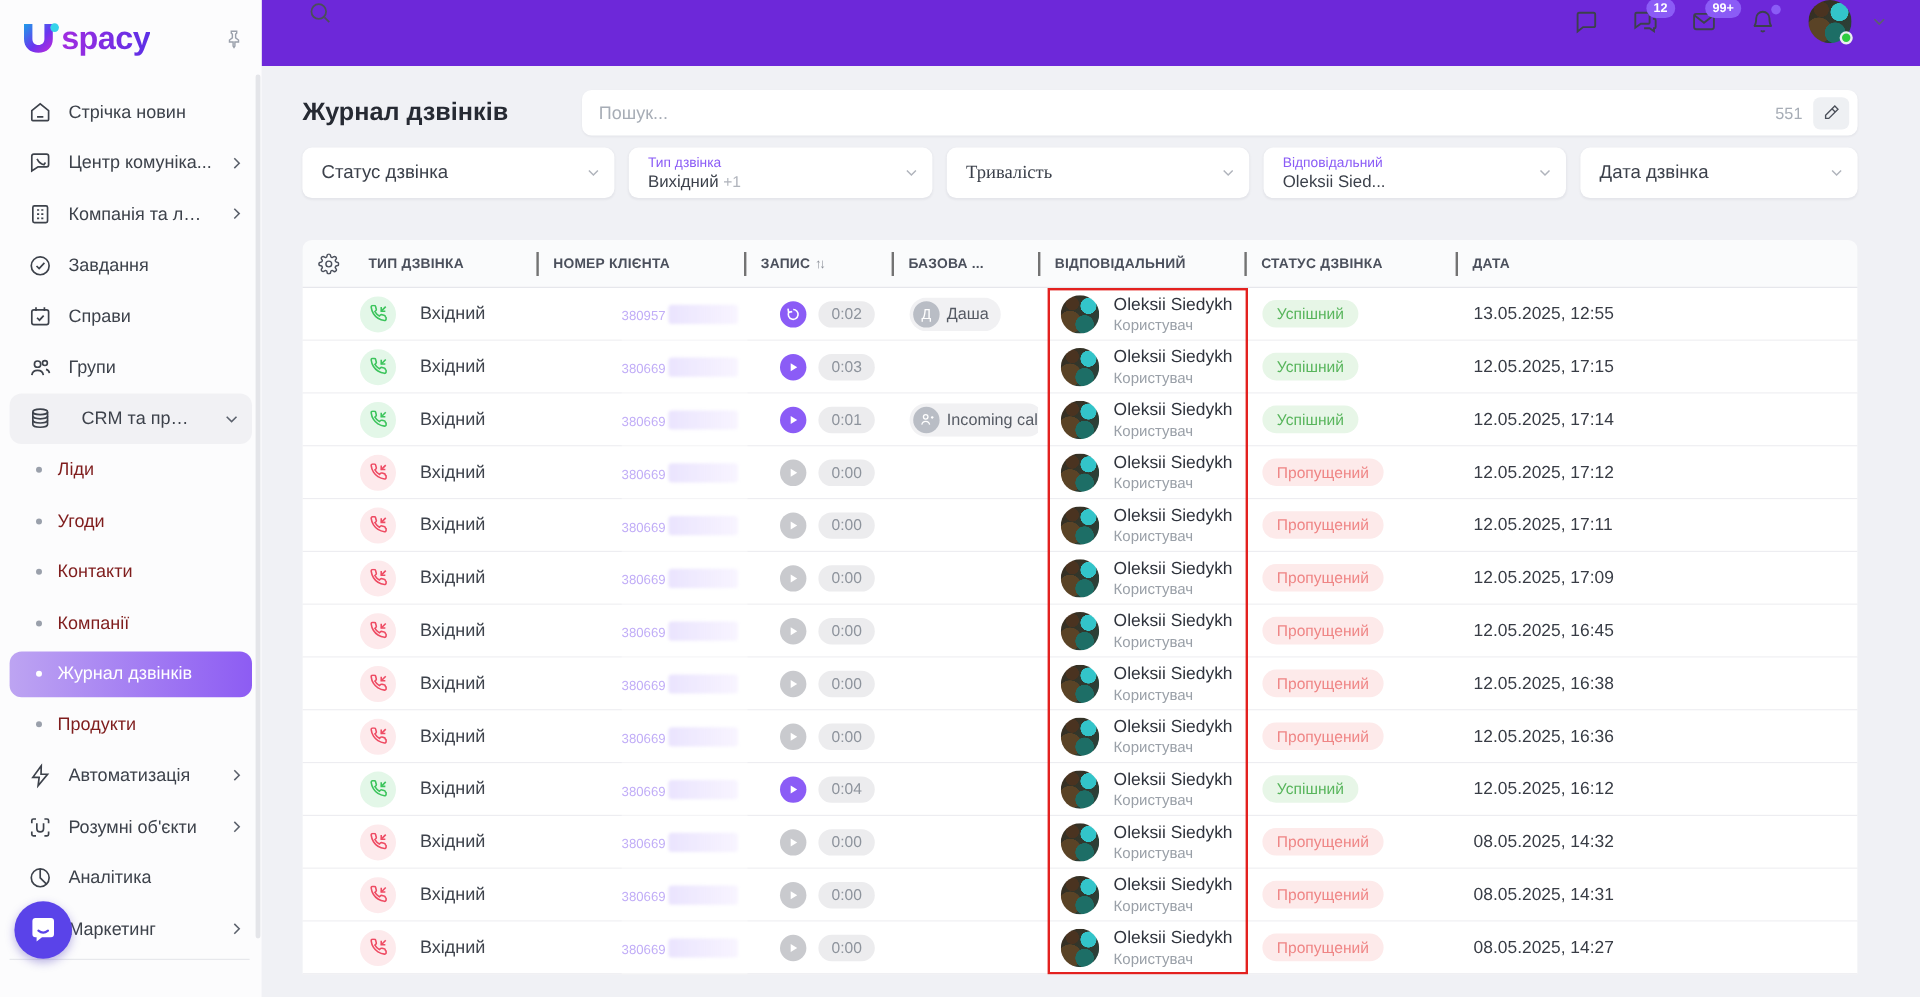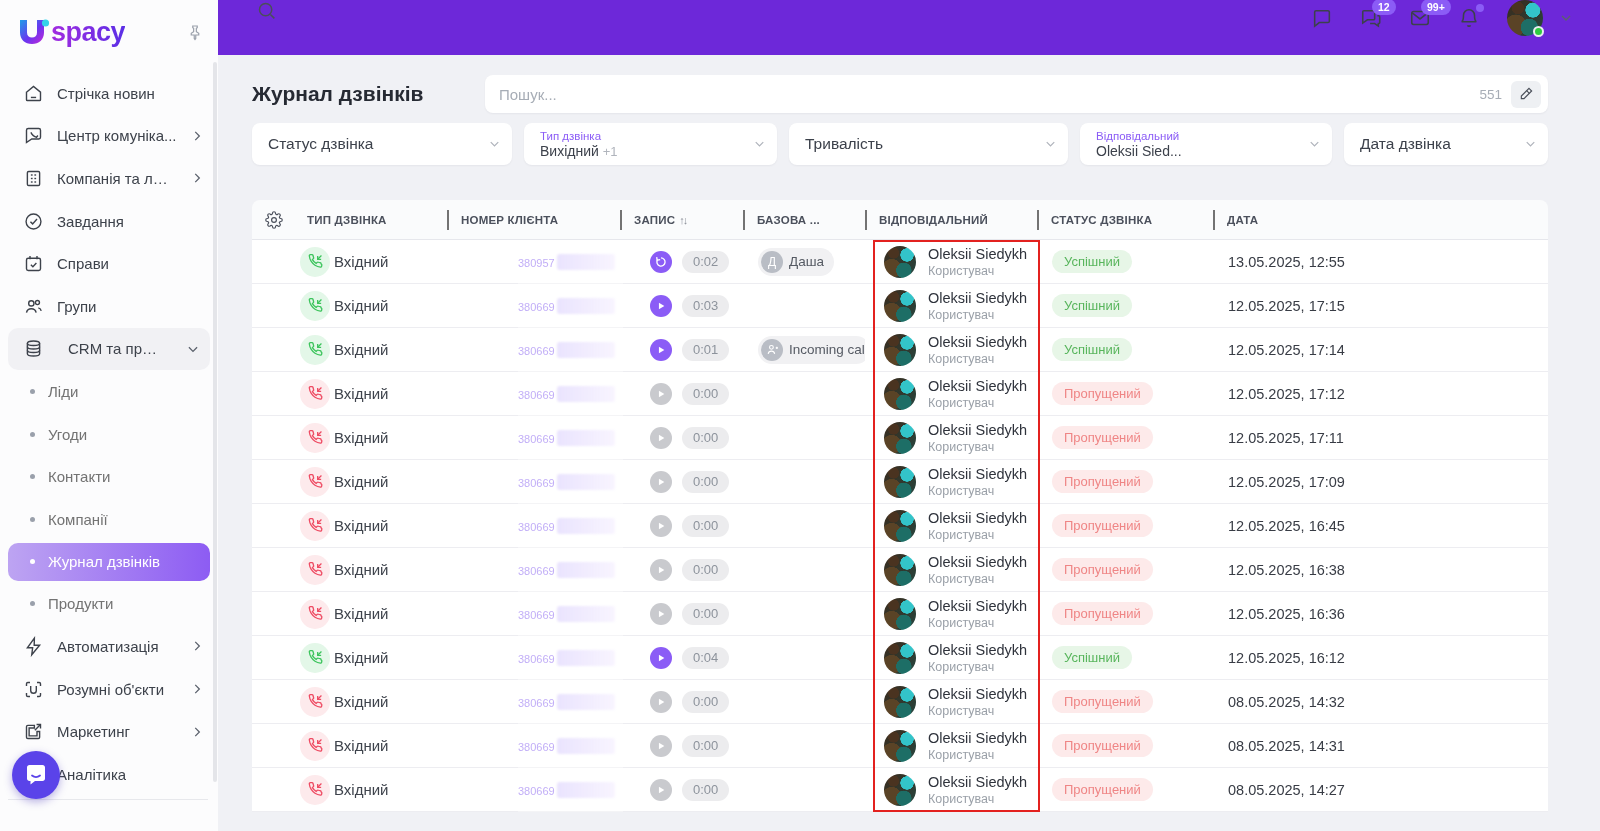--- a/index.html
+++ b/index.html
@@ -16,21 +16,21 @@
   .nav { margin-top:22px; }
   .nav-item { height:42.6px; display:flex; align-items:center; gap:13px; padding:0 14px 0 22px;
     color:#3d424b; font-size:15px; cursor:pointer; }
   .nav-item.highlight { background:#f1f1f4; border-radius:10px; margin:0 8px; padding:0 10px 0 14px;gap:24px; }
   .nav-ic { width:22px; height:22px; display:flex; align-items:center; justify-content:center; color:#3d424b; flex:0 0 22px; }
   .nav-ic svg { width:21px; height:21px; }
   .nav-label { white-space:nowrap; overflow:hidden; text-overflow:ellipsis; }
   .nav-chev { margin-left:auto; color:#5b616c; display:flex; }
   .nav-chev svg { width:14px; height:14px; }
   .nav-sub { height:42.6px; display:flex; align-items:center; gap:13px; padding:0 14px 0 30px;
-    color:#737373; font-size:15px; cursor:pointer; }
+    color:#7f1d1d; font-size:15px; cursor:pointer; }
   .nav-sub .bullet { width:5px; height:5px; border-radius:50%; background:#9aa0ab; flex:0 0 5px; }
   .nav-sub.active { background:linear-gradient(90deg,#bda4f2,#8d5cf3); border-radius:10px;
     margin:2px 8px; height:38px; padding-left:22px; color:#ffffff; }
   .nav-sub.active .bullet { background:#ffffff; }
   .side-divider { position:absolute; left:8px; right:10px; top:799px; border-top:1px solid #e7e8ec; }
   .side-scroll { position:absolute; right:1px; top:62px; width:4px; height:720px; background:#e4e5e9; border-radius:2px; }
   .chat-launcher { position:absolute; left:12px; top:751px; width:48px; height:48px; border-radius:50%;
     background:#5a43e9; z-index:30; display:flex; align-items:center; justify-content:center;
     box-shadow:0 3px 8px rgba(60,40,180,.35); cursor:pointer; }
 
@@ -68,33 +68,33 @@
     align-items:center; justify-content:center; color:#4a4f59; cursor:pointer; }
 
   .filters { display:flex; gap:12px; margin-top:10px; }
   .filter { background:#fff; border-radius:8px; height:42px; position:relative; display:flex;
     flex-direction:column; justify-content:center; padding:0 30px 0 16px; box-shadow:0 1px 2px rgba(20,20,40,.05); cursor:pointer; }
   .filter .fval { font-size:15.5px; color:#3c414b; white-space:nowrap; }
   .filter.two .flab { font-size:11.5px; color:#8b5cf6; margin-bottom:1px; }
   .filter.two .fval { font-size:14px; }
   .fextra { color:#b0b4bc; font-size:13px; }
   .fchev { position:absolute; right:10px; top:50%; transform:translateY(-50%); color:#b0b4bc; display:flex; }
-  .f1{width:260px;} .f2{width:253px;} .f3{width:279px;} .f4{width:252px;} .f5{flex:1;}
+  .f1{width:260px;} .f2{width:253px;} .f3{width:252px;font-family:Liberation Serif, serif;} .f4{width:252px;} .f5{flex:1;}
 
   
   .table-wrap { position:relative; margin-top:35px; border-radius:8px 8px 0 0; overflow:hidden; }
   .grid { display:grid; grid-template-columns:43px 152px 173px 123px 122px 172px 176px 1fr; align-items:center; }
   .thead { background:#fafbfc; height:40px; border-bottom:1px solid #e6e7ec; }
   .th { font-size:11.5px; font-weight:700; color:#4b505c; letter-spacing:.2px; padding-left:12px;
     position:relative; height:20px; display:flex; align-items:center; gap:4px; cursor:pointer; white-space:nowrap; overflow:hidden; }
   .th.bordered { border-left:2px solid #737373; }
   .sort-ic { color:#8b8f98; font-size:11px; letter-spacing:-2px; }
   .gear-cell { display:flex; justify-content:center; color:#4b505c; cursor:pointer; }
   .row { background:#ffffff; height:44px; border-bottom:1px solid #ededf1; cursor:pointer; }
-  .cell-type { display:flex; align-items:center; gap:4px; padding-left:5px; }
+  .cell-type { display:flex; align-items:center; gap:20px; padding-left:5px; }
   .call-ic { width:30px; height:30px; border-radius:50%; display:flex; align-items:center; justify-content:center; }
   .call-ic.success { background:#e3f7e8; color:#3cc45c; }
   .call-ic.missed { background:#fdeaec; color:#ee4b63; }
   .type-label { font-size:15px; color:#3e434c; }
   .cell-number { padding-left:71px; font-size:11px; color:#9b7bf2; white-space:nowrap; }
   .num-blur { display:inline-block; width:58px; height:16px; border-radius:3px; vertical-align:-3px; margin-left:2px;
     background:linear-gradient(90deg,rgba(199,182,252,.6),rgba(231,218,255,.45)); filter:blur(1.2px); }
   .cell-record { display:flex; align-items:center; gap:10px; padding-left:30px; }
   .play { width:22px; height:22px; border-radius:50%; display:flex; align-items:center; justify-content:center; flex:0 0 22px; }
   .play.on { background:#8b5cf6; cursor:pointer; }
@@ -292,40 +292,40 @@
       <span class="nav-label">Розумні об'єкти</span>
       <span class="nav-chev">
           <svg viewBox="0 0 24 24" fill="none" stroke="currentColor" stroke-width="2.2">
             <polyline points="9,5 16,12 9,19"></polyline>
           </svg>
         </span>
       </div>
       <div class="nav-item">
       <span class="nav-ic">
           <svg viewBox="0 0 24 24" fill="none" stroke="currentColor" stroke-width="1.6">
+            <circle cx="12" cy="12" r="8.5"></circle>
+            <path d="M12 3.5V12l6 6"></path>
+          </svg>
+        </span>
+      <span class="nav-label">Аналітика</span>
+      </div>
+      <div class="nav-item">
+      <span class="nav-ic">
+          <svg viewBox="0 0 24 24" fill="none" stroke="currentColor" stroke-width="1.6">
             <path d="M4 6.5C4 5.7 4.7 5 5.5 5H13v3H7v9h9v-5h3v6.5c0 .8-.7 1.5-1.5 1.5H5.5C4.7 20 4 19.3 4 18.5z"></path>
             <path d="M13.5 10.5 20 4"></path>
             <path d="M15.5 4H20v4.5"></path>
           </svg>
         </span>
       <span class="nav-label">Маркетинг</span>
       <span class="nav-chev">
           <svg viewBox="0 0 24 24" fill="none" stroke="currentColor" stroke-width="2.2">
             <polyline points="9,5 16,12 9,19"></polyline>
           </svg>
         </span>
-      </div>
-      <div class="nav-item">
-      <span class="nav-ic">
-          <svg viewBox="0 0 24 24" fill="none" stroke="currentColor" stroke-width="1.6">
-            <circle cx="12" cy="12" r="8.5"></circle>
-            <path d="M12 3.5V12l6 6"></path>
-          </svg>
-        </span>
-      <span class="nav-label">Аналітика</span>
       </div>
     </div>
   <div class="side-divider"></div>
   <div class="side-scroll"></div>
 </div>
 
 <div class="chat-launcher">
   <svg width="26" height="26" viewBox="0 0 26 26">
     <path d="M4 5.5C4 4 5 3 6.5 3h13C21 3 22 4 22 5.5v11c0 1.5-1 2.5-2.5 2.5H12l-4.5 3.5V19h-1C5 19 4 18 4 16.5z" fill="#ffffff"></path>
     <path d="M9 13.5c2.5 2 5.5 2 8 0" stroke="#5a43e9" stroke-width="1.8" fill="none" stroke-linecap="round"></path>

